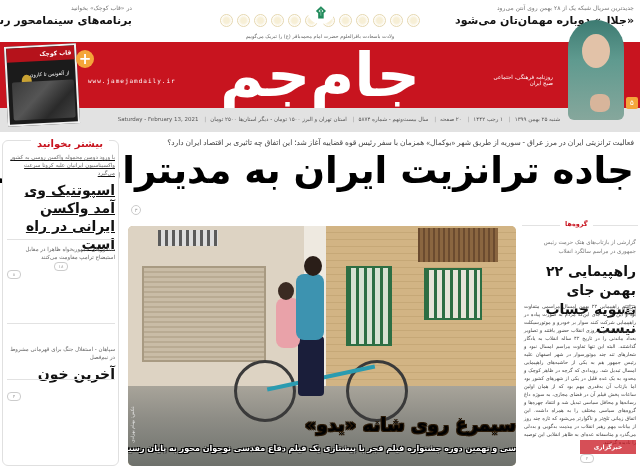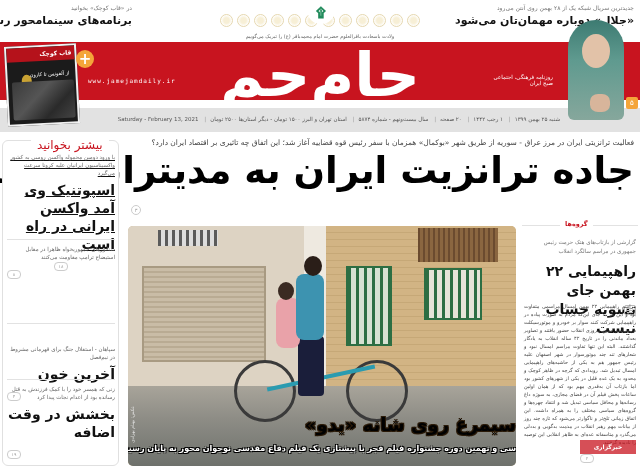--- a/index.html
+++ b/index.html
@@ -14,21 +14,21 @@
   .teaser-left { left: 2px; width: 130px; text-align: right; }
   .teaser-right { right: 6px; width: 170px; text-align: right; }
 
   .center-ornament { position: absolute; left: 220px; top: 2px; width: 200px; height: 38px; }
   .ornament-row { position: absolute; top: 12px; left: 0; width: 200px; height: 14px; display: flex; justify-content: space-between; }
   .ornament-row span { width: 13px; height: 13px; border-radius: 50%; border: 1px solid #e6d8b0; background: radial-gradient(circle, #f7efd6 35%, #fff 70%); }
   .ornament-calligraphy { position: absolute; left: 88px; top: 0; width: 26px; height: 22px; border-radius: 50%; background: #fff; color: #1f8a5a; font-size: 13px; text-align: center; line-height: 22px; font-weight: bold; }
   .ornament-caption { position: absolute; top: 31px; left: 0; width: 200px; text-align: center; font-size: 5px; color: #666; direction: rtl; }
 
   
-  .masthead { position: absolute; left: 0; top: 42px; width: 640px; height: 58px; background: #c8141f; overflow: hidden; }
+  .masthead { position: absolute; left: 0; top: 42px; width: 640px; height: 66px; background: #c8141f; overflow: hidden; }
   .logo { position: absolute; left: 170px; top: 0px; width: 300px; height: 66px; color: #fff; font-weight: bold; font-size: 60px; line-height: 66px; text-align: center; letter-spacing: -2px; direction: rtl; font-family: "DejaVu Sans", sans-serif; }
   .site-url { position: absolute; left: 88px; top: 35px; font-size: 6px; color: #fff; letter-spacing: 1px; font-family: "DejaVu Sans Mono", monospace; }
   .tagline { position: absolute; left: 493px; top: 32px; width: 60px; font-size: 5.5px; color: #fff; direction: rtl; text-align: right; }
   .plus-badge { position: absolute; left: 76px; top: 50px; width: 18px; height: 18px; border-radius: 50%; background: #f4a53a; color: #fff; font-weight: bold; font-size: 15px; line-height: 18px; text-align: center; z-index: 5; }
   .mag-cover { position: absolute; left: 6px; top: 45px; width: 72px; height: 80px; background: #1b1b1b; border: 2px solid #f1f1f1; transform: rotate(-3deg); z-index: 4; overflow: hidden; }
   .mag-cover .mag-head { height: 14px; background: #b5121b; color: #fff; font-size: 6px; font-weight: bold; line-height: 14px; padding: 0 3px; direction: rtl; }
   .mag-cover .mag-sub { position: absolute; top: 24px; right: 6px; font-size: 5px; color: #fff; direction: rtl; }
   .mag-cover .mag-img { position: absolute; left: 4px; top: 34px; width: 62px; height: 38px; background: linear-gradient(135deg, #3a3a3a 0%, #555 40%, #2a2a2a 70%, #444 100%); border-radius: 2px; }
   .mag-cover .mag-gold { position: absolute; left: 14px; top: 27px; width: 10px; height: 12px; background: #c9a233; border-radius: 50% 50% 20% 20%; }
 
@@ -37,27 +37,27 @@
   .actress .face { position: absolute; left: 22px; top: 14px; width: 28px; height: 34px; background: #e2c2a8; border-radius: 50%; }
   .actress .hands { position: absolute; left: 30px; top: 74px; width: 20px; height: 18px; background: #d8b59b; border-radius: 40%; }
   .page-num-badge { position: absolute; left: 626px; top: 97px; width: 12px; height: 12px; background: #f4a53a; color: #fff; font-size: 7px; text-align: center; line-height: 12px; border-radius: 2px; z-index: 6; }
 
   
   .info-bar { position: absolute; left: 0; top: 108px; width: 640px; height: 24px; background: #e2e2e2; }
   .info-bar .info-text { position: absolute; left: 130px; top: 8px; width: 430px; font-size: 5.5px; color: #555; direction: rtl; text-align: center; white-space: nowrap; }
   .info-bar .info-text span.sep { color: #999; margin: 0 4px; }
 
   
-  .lead-kicker { position: absolute; left: 128px; top: 138px; width: 506px; font-size: 7.5px; color: #444; direction: rtl; text-align: right; white-space: nowrap; }
+  .lead-kicker { position: absolute; left: 128px; top: 138px; width: 506px; font-size: 7.5px; color: #444; direction: rtl; text-align: right; white-space: nowrap; font-family: Liberation Serif, serif; }
   .lead-headline { position: absolute; left: 128px; top: 150px; width: 506px; font-size: 37px; font-weight: bold; color: #000; direction: rtl; text-align: right; white-space: nowrap; line-height: 42px; letter-spacing: -1px; }
   .lead-page { position: absolute; left: 131px; top: 205px; width: 10px; height: 10px; border: 1px solid #ccc; border-radius: 50%; font-size: 5px; color: #999; text-align: center; line-height: 8px; }
 
   
   .left-col { position: absolute; left: 2px; top: 140px; width: 117px; height: 326px; border: 1px solid #e0e0e0; border-radius: 6px; background: #fff; }
-  .read-more-label { position: absolute; left: 28px; top: -3px; padding: 0 6px; background: #fff; color: #c8141f; font-size: 12px; font-weight: normal; direction: rtl; }
+  .read-more-label { position: absolute; left: 28px; top: -3px; padding: 0 6px; background: #fff; color: #c8141f; font-size: 10px; font-weight: bold; direction: rtl; }
   .lstory { position: absolute; left: 4px; width: 108px; direction: rtl; text-align: right; }
   .lstory .kick { font-size: 5.5px; color: #666; line-height: 8px; }
   .lstory .title { font-size: 14px; font-weight: bold; color: #111; line-height: 18px; margin-top: 4px; }
   .lstory .pg { display: inline-block; margin-top: 3px; width: 14px; height: 9px; border: 1px solid #ccc; border-radius: 4px; font-size: 4.5px; color: #999; text-align: center; line-height: 7px; direction: ltr; }
   .lstory-divider { position: absolute; left: 4px; width: 108px; height: 1px; background: #e2e2e2; }
 
   
   .main-photo { position: absolute; left: 128px; top: 226px; width: 388px; height: 240px; border-radius: 5px; overflow: hidden; background: #cdb98f; }
   .wall-left { position: absolute; left: 0; top: 0; width: 178px; height: 180px; background: #ddd3c3; }
   .shutter { position: absolute; left: 14px; top: 40px; width: 124px; height: 96px; background: repeating-linear-gradient(180deg, #c9bca6 0 3px, #b9ab93 3px 5px); border: 2px solid #a89a82; }
@@ -175,25 +175,20 @@
   </div>
   <div class="lstory-divider" style="top: 182px;"></div>
 
   <div class="lstory" style="top: 204px;">
     <div class="kick">سپاهان - استقلال جنگ برای قهرمانی مشروط در نیم‌فصل</div>
     <div class="title">آخرین خون</div>
     <div style="text-align:left"><span class="pg">۴</span></div>
   </div>
   <div class="lstory-divider" style="top: 238px;"></div>
 
-  <div class="lstory" style="top: 244px;">
-    <div class="kick">زنی که همسر خود را با کمک فرزندش به قتل رسانده بود از اعدام نجات پیدا کرد</div>
-    <div class="title">بخشش در وقت اضافه</div>
-    <div style="text-align:left"><span class="pg">۱۹</span></div>
-  </div>
 </div>
 
 <div class="main-photo">
   <div class="wall-left">
     <div class="window-top"></div>
     <div class="shutter"></div>
   </div>
   <div class="pillar"></div>
   <div class="wall-right">
   </div>

